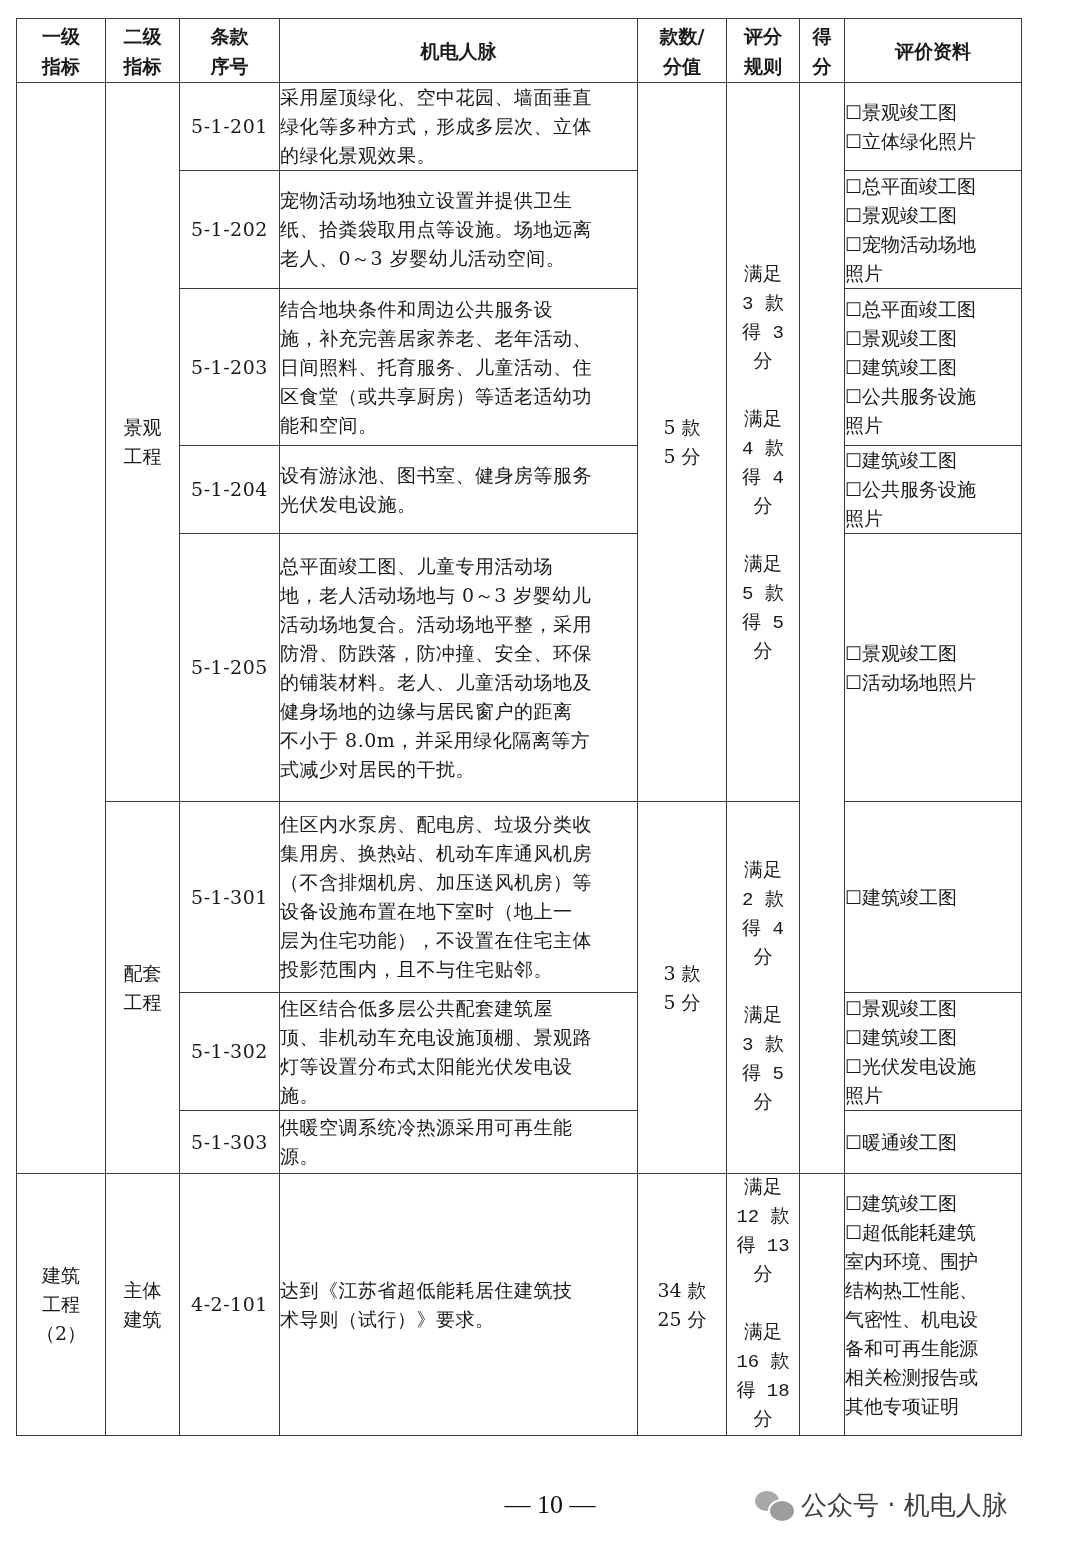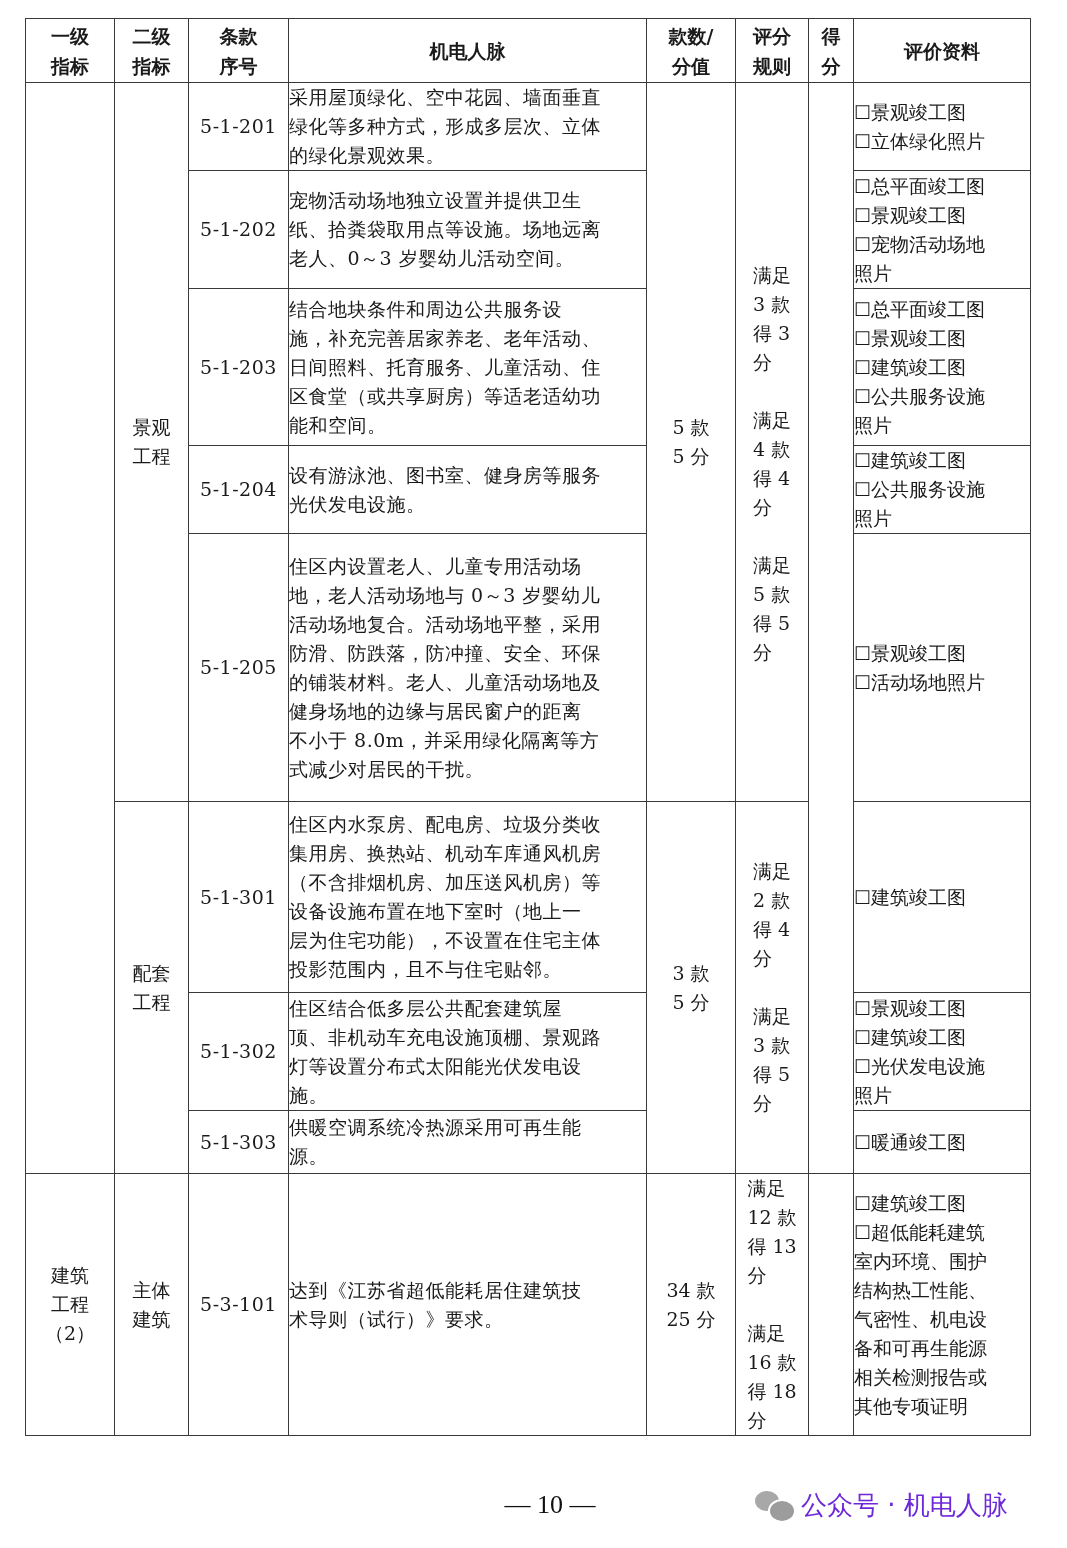--- a/index.html
+++ b/index.html
@@ -1,34 +1,34 @@
 <!DOCTYPE html>
 <html><head>
 <meta charset="utf-8">
 <style>
   html, body { margin: 0; padding: 0; background: #ffffff; }
   body { width: 1067px; height: 1548px; position: relative; overflow: hidden;
          font-family: "DejaVu Serif", "Liberation Serif", serif; color: #1a1a1a; }
-  table.spec { position: absolute; left: 25px; top: 18px; border-collapse: collapse;
+  table.spec { position: absolute; left: 16px; top: 18px; border-collapse: collapse;
                table-layout: fixed; width: 1005px; }
   table.spec td, table.spec th { border: 1.5px solid #3a3a3a; padding: 0; vertical-align: middle;
                font-size: 19px; line-height: 29px; }
   table.spec th { font-weight: bold; text-align: center; line-height: 30px;
                   font-family: "DejaVu Sans", "Liberation Sans", sans-serif; font-size: 19px; }
   td.c { text-align: center; }
   td.clause { text-align: justify; padding: 0 10px 0 11px; letter-spacing: 0.5px; }
   td.mat { padding: 0 6px 0 11px; }
   .line { display: block; white-space: nowrap; }
-  .stack { display: inline-block; text-align: left; }
+  .stack { display: inline-block; text-align: center; font-family: Liberation Mono, monospace; }
   .gap { display: block; height: 29px; }
   .code { font-family: "DejaVu Serif", "Liberation Serif", serif; font-size: 18px; letter-spacing: 0.5px; }
   .pageno { position: absolute; left: 0; width: 1100px; top: 1490px; text-align: center;
             font-family: "Liberation Serif", serif; font-size: 26px; color: #111; }
   .watermark { position: absolute; left: 755px; top: 1488px; display: flex; align-items: center;
-               gap: 8px; color: #6d28d9; font-family: "DejaVu Sans", sans-serif; font-size: 26px; }
+               gap: 8px; color: #404040; font-family: "DejaVu Sans", sans-serif; font-size: 26px; }
   .wm-icon { width: 38px; height: 30px; position: relative; }
   .wm-icon .b1 { position: absolute; left: 0; top: 0; width: 24px; height: 20px; border-radius: 50%; background: #a8a8a8; }
   .wm-icon .b2 { position: absolute; left: 13px; top: 8px; width: 24px; height: 20px; border-radius: 50%; background: #9c9c9c; border: 2px solid #fff; }
 </style>
 </head>
 <body>
 
 <table class="spec">
   <colgroup>
     <col style="width:89px">
@@ -140,21 +140,21 @@
         </td>
       <td class="mat">
           <span class="line">☐建筑竣工图</span>
           <span class="line">☐公共服务设施</span>
           <span class="line">照片</span>
         </td>
     </tr>
     <tr style="height:268px">
       <td class="c code">5-1-205</td>
       <td class="clause">
-          <span class="line">住区内设置老人、儿童专用活动场</span>
+          <span class="line">总平面竣工图、儿童专用活动场</span>
           <span class="line">地，老人活动场地与 0～3 岁婴幼儿</span>
           <span class="line">活动场地复合。活动场地平整，采用</span>
           <span class="line">防滑、防跌落，防冲撞、安全、环保</span>
           <span class="line">的铺装材料。老人、儿童活动场地及</span>
           <span class="line">健身场地的边缘与居民窗户的距离</span>
           <span class="line">不小于 8.0m，并采用绿化隔离等方</span>
           <span class="line">式减少对居民的干扰。</span>
         </td>
       <td class="mat">
           <span class="line">☐景观竣工图</span>
@@ -218,21 +218,21 @@
     <tr style="height:234px">
       <td class="c">
           <span class="line">建筑</span>
           <span class="line">工程</span>
           <span class="line">（2）</span>
         </td>
       <td class="c">
           <span class="line">主体</span>
           <span class="line">建筑</span>
         </td>
-      <td class="c code">5-3-101</td>
+      <td class="c code">4-2-101</td>
       <td class="clause">
           <span class="line">达到《江苏省超低能耗居住建筑技</span>
           <span class="line">术导则（试行）》要求。</span>
         </td>
       <td class="c">
           <span class="line">34 款</span>
           <span class="line">25 分</span>
         </td>
       <td class="c">
         <span class="stack"><span class="line">满足</span><span class="line">12 款</span><span class="line">得 13</span><span class="line">分</span>

